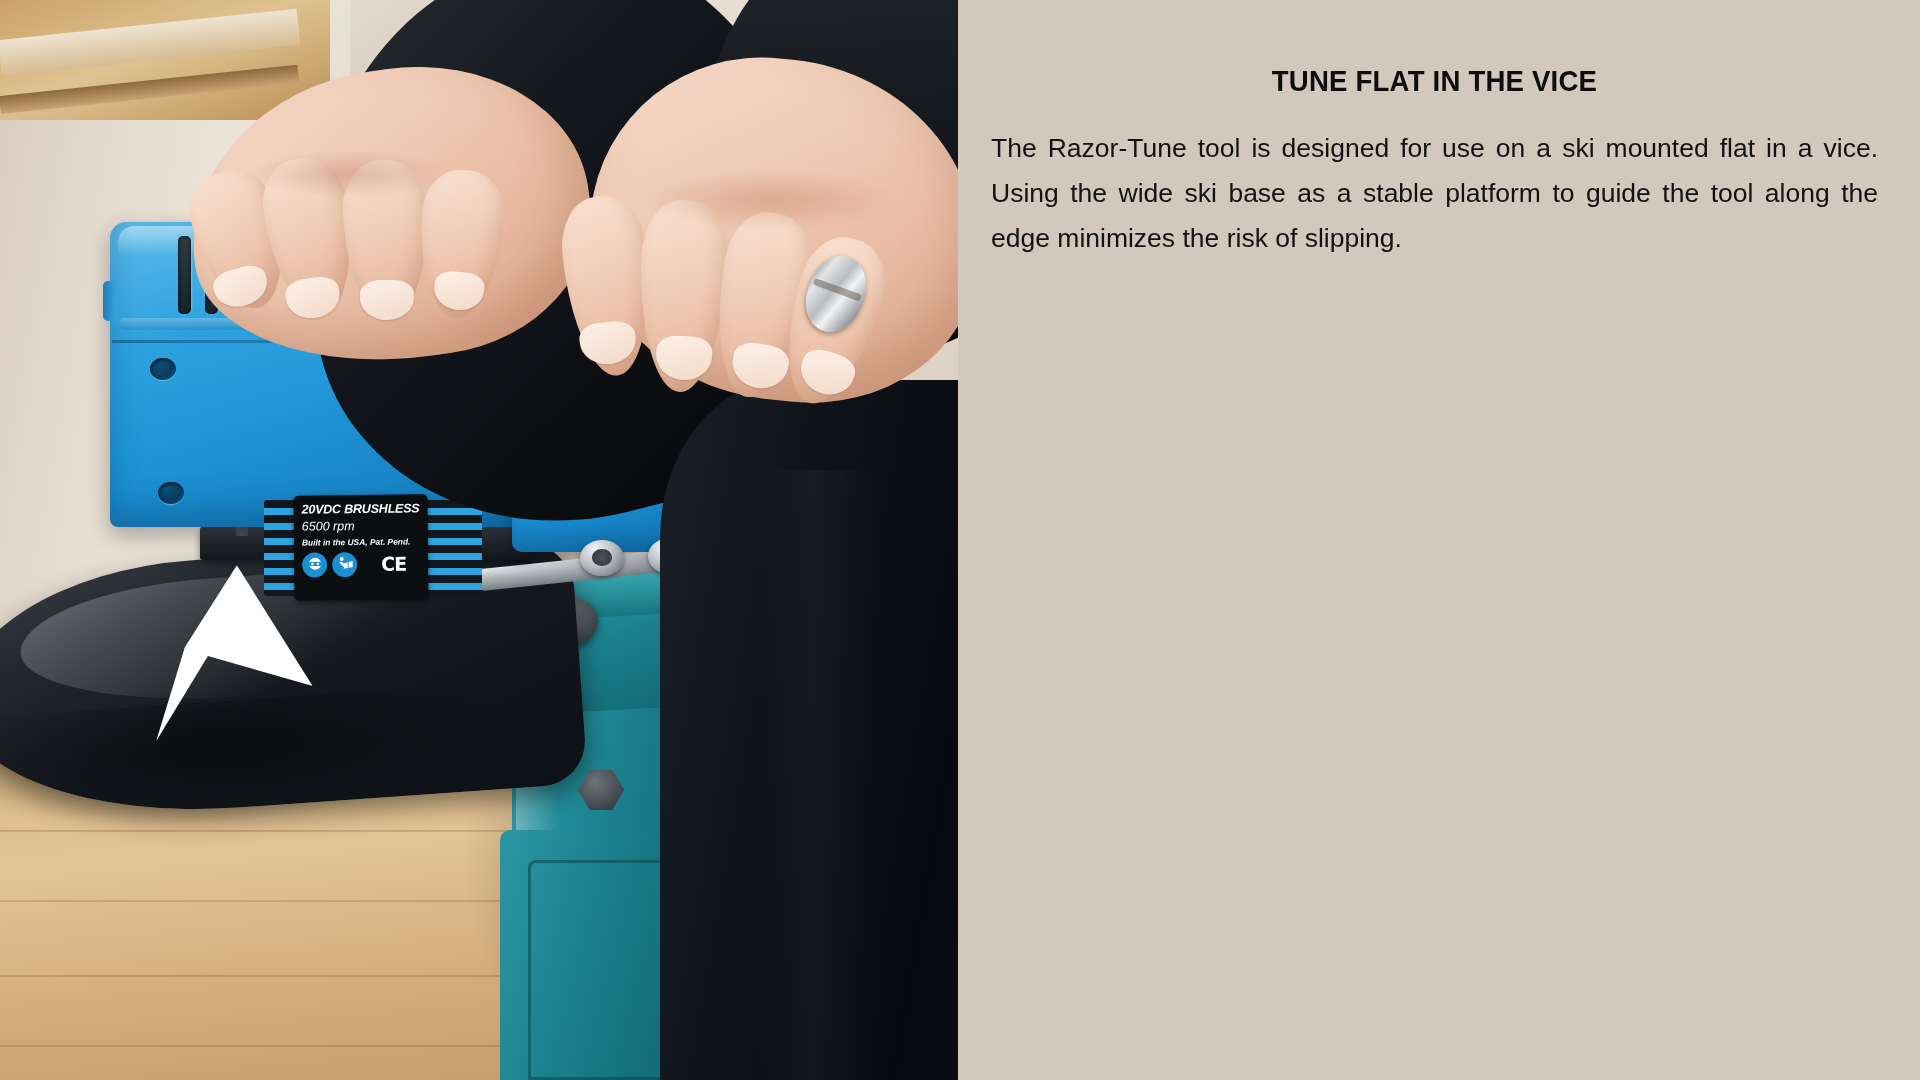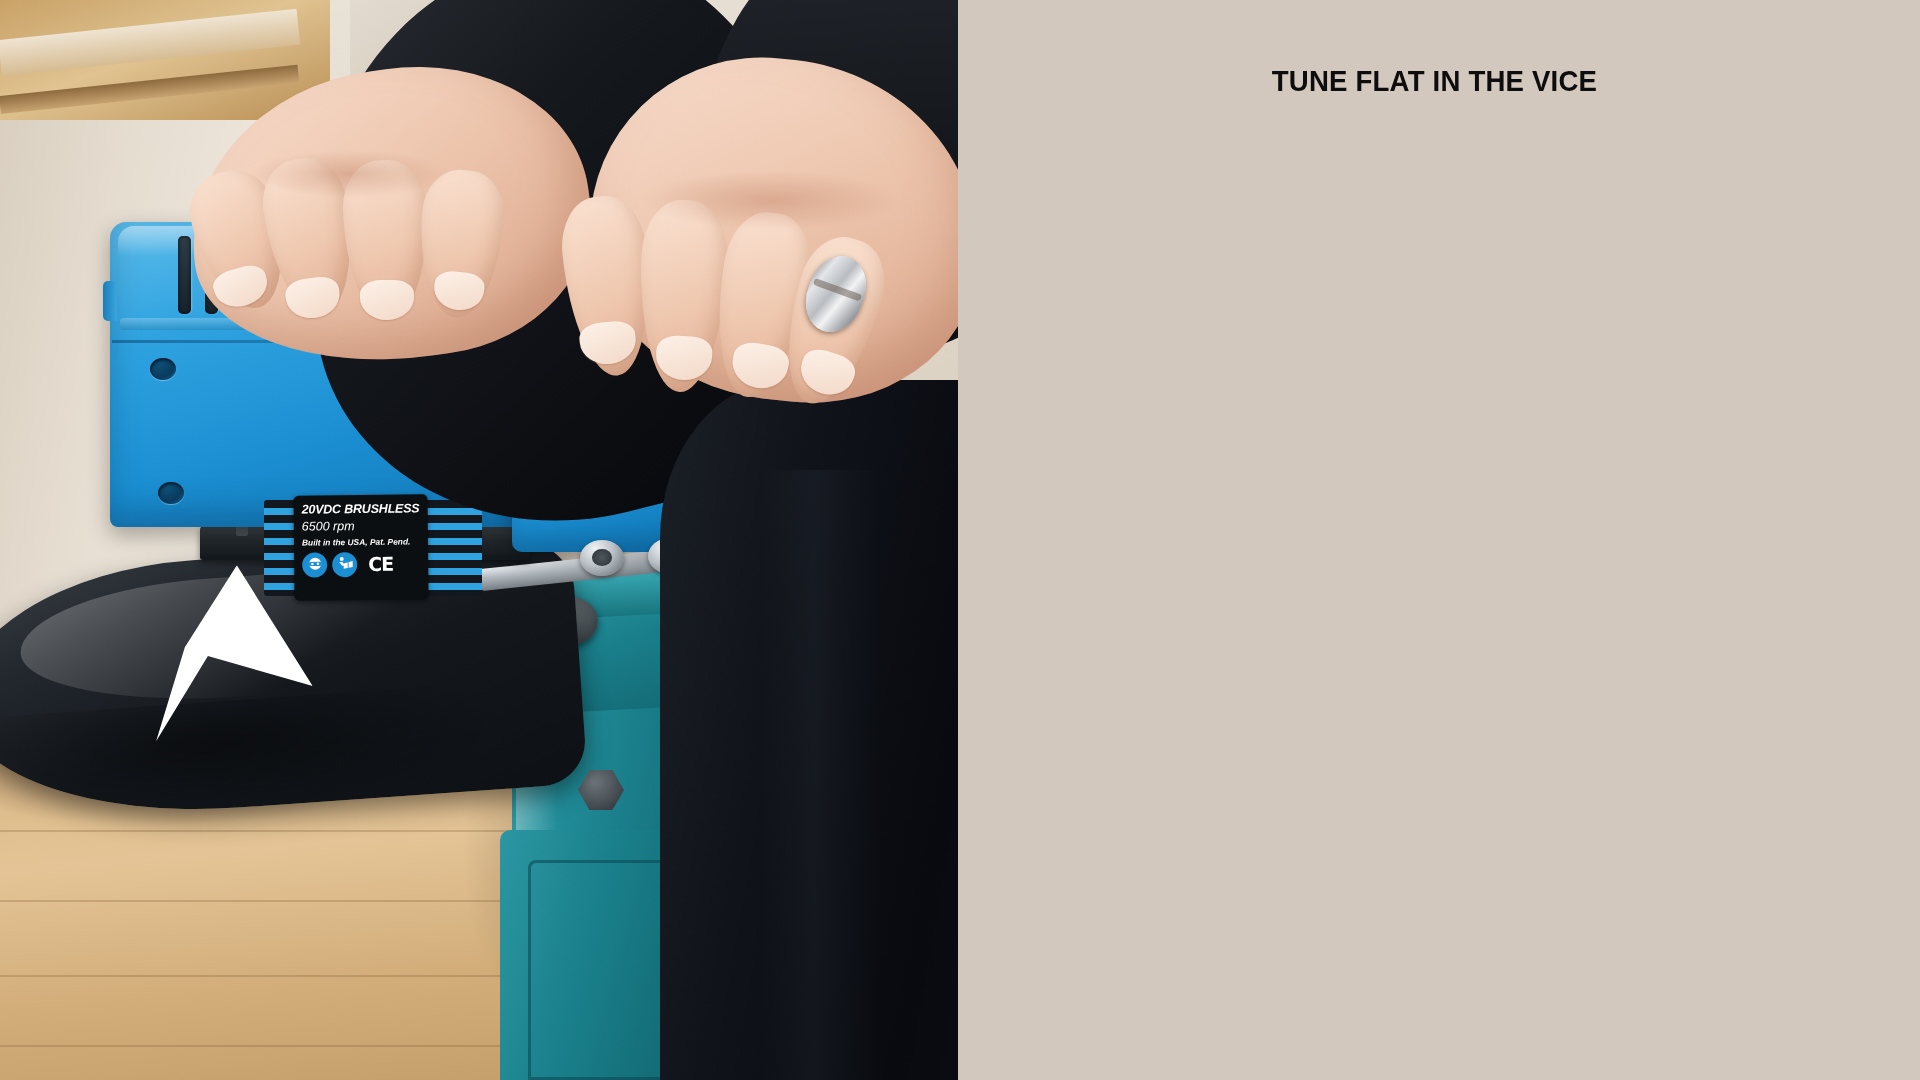--- a/index.html
+++ b/index.html
@@ -225,21 +225,21 @@
   }
   .spec-l1 { font-size: 12.5px; font-weight: bold; font-style: italic; letter-spacing: -.2px; line-height: 1.15; }
   .spec-l2 { font-size: 12.5px; font-style: italic; margin-top: 3px; line-height: 1.15; }
   .spec-l3 { font-size: 8.4px; font-weight: bold; font-style: italic; margin-top: 4px; line-height: 1.1; }
   .spec-icons { display: flex; align-items: center; gap: 5px; margin-top: 5px; }
   .pict {
     width: 25px; height: 25px; border-radius: 50%;
     background: #1b8fd2; position: relative; flex: none;
     display:flex; align-items:center; justify-content:center;
   }
-  .ce-mark { font-size: 19px; font-weight: bold; letter-spacing: -1px; margin-left: 6px;
+  .ce-mark { font-size: 19px; font-weight: bold; letter-spacing: -1px; margin-left: 19px;
              font-family: "DejaVu Sans", sans-serif; }
 
   
   .ski {
     position: absolute; left: -40px; top: 555px; width: 620px; height: 250px;
     background: linear-gradient(160deg,#3b4047 0%,#23282e 25%,#14181d 55%,#0d1014 100%);
     border-radius: 52% 14% 10% 58% / 70% 30% 24% 64%;
     transform: rotate(-4deg);
     box-shadow: 0 10px 26px rgba(0,0,0,.45);
   }
@@ -493,19 +493,20 @@
     <div class="knuckle-shadow" style="left:640px; top:170px; width:260px; height:60px"></div>
     <div class="ring"></div>
   </div>
 
   <div class="panel">
     <div class="sp-1"></div>
 
     <div class="block">
       <div class="heading">TUNE FLAT IN THE VICE</div>
       <div class="sp-2"></div>
+      <p class="body-text">The Razor-Tune tool is designed for use on a ski mounted flat in a vice. Using the wide ski base as a stable platform to guide the tool along the edge minimizes the risk of slipping.</p>
     </div>
 
     <div class="sp-3"></div>
 
   </div>
 
 </div>
 
 </body></html>

